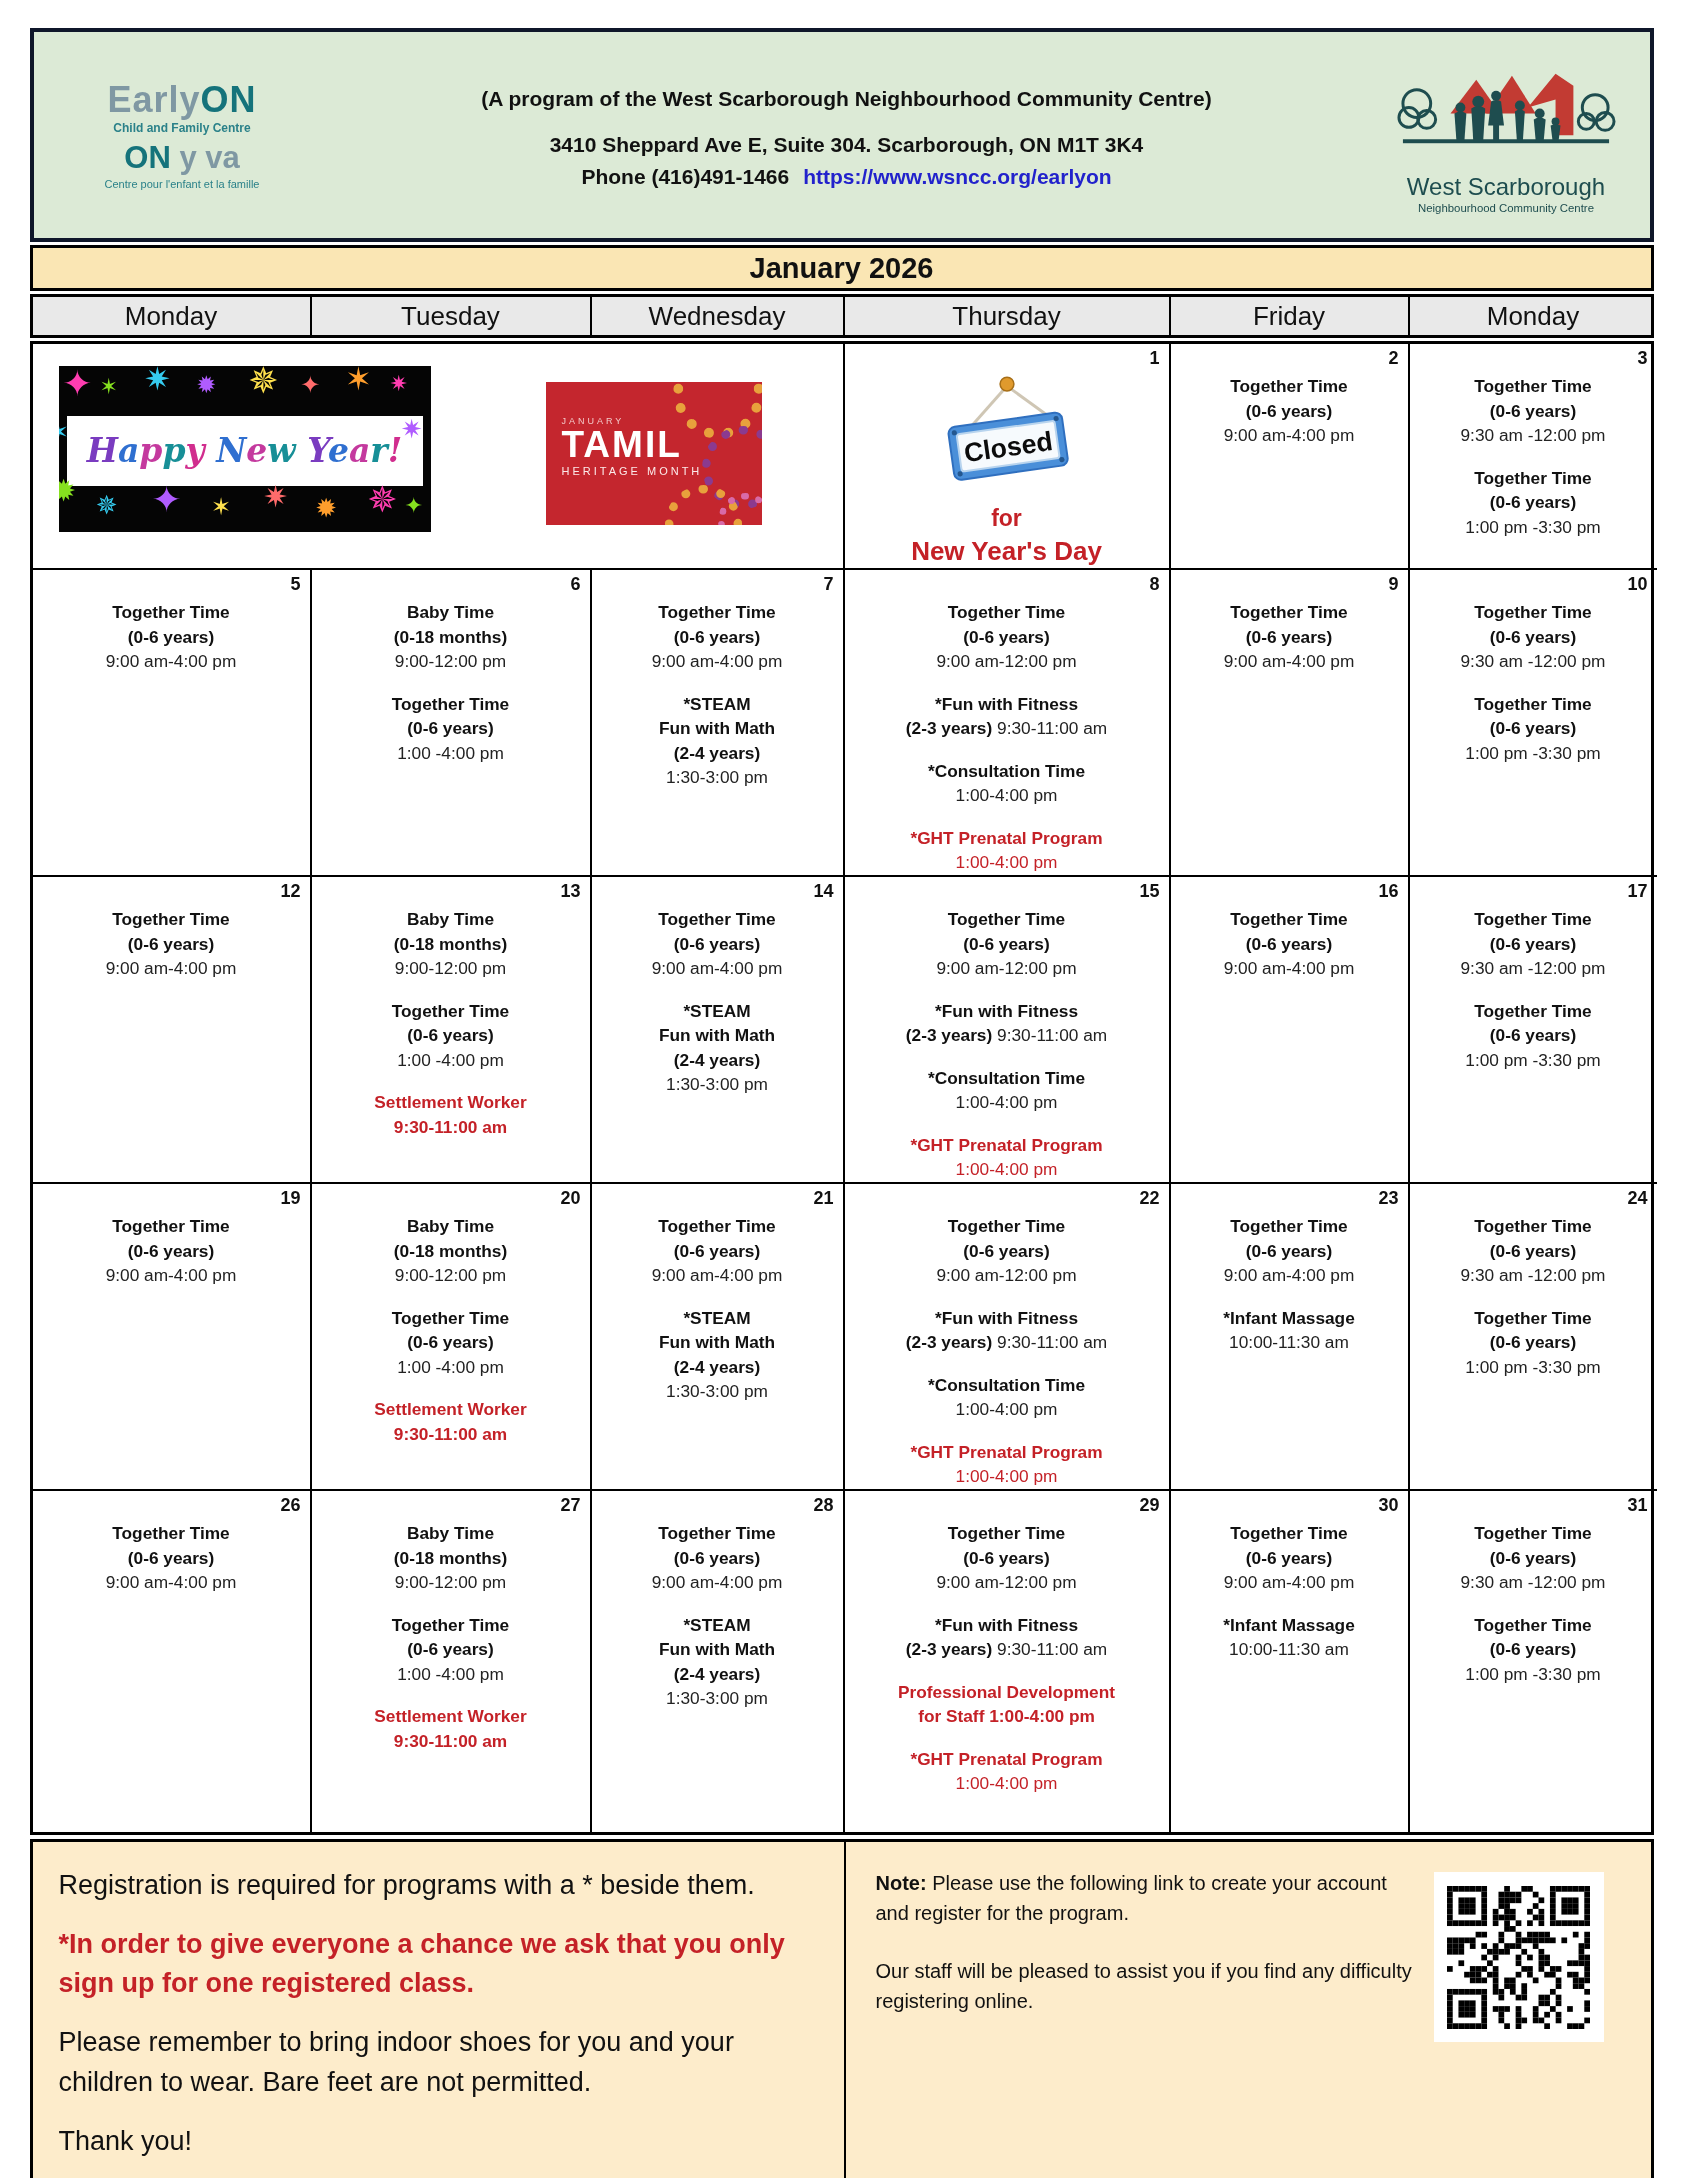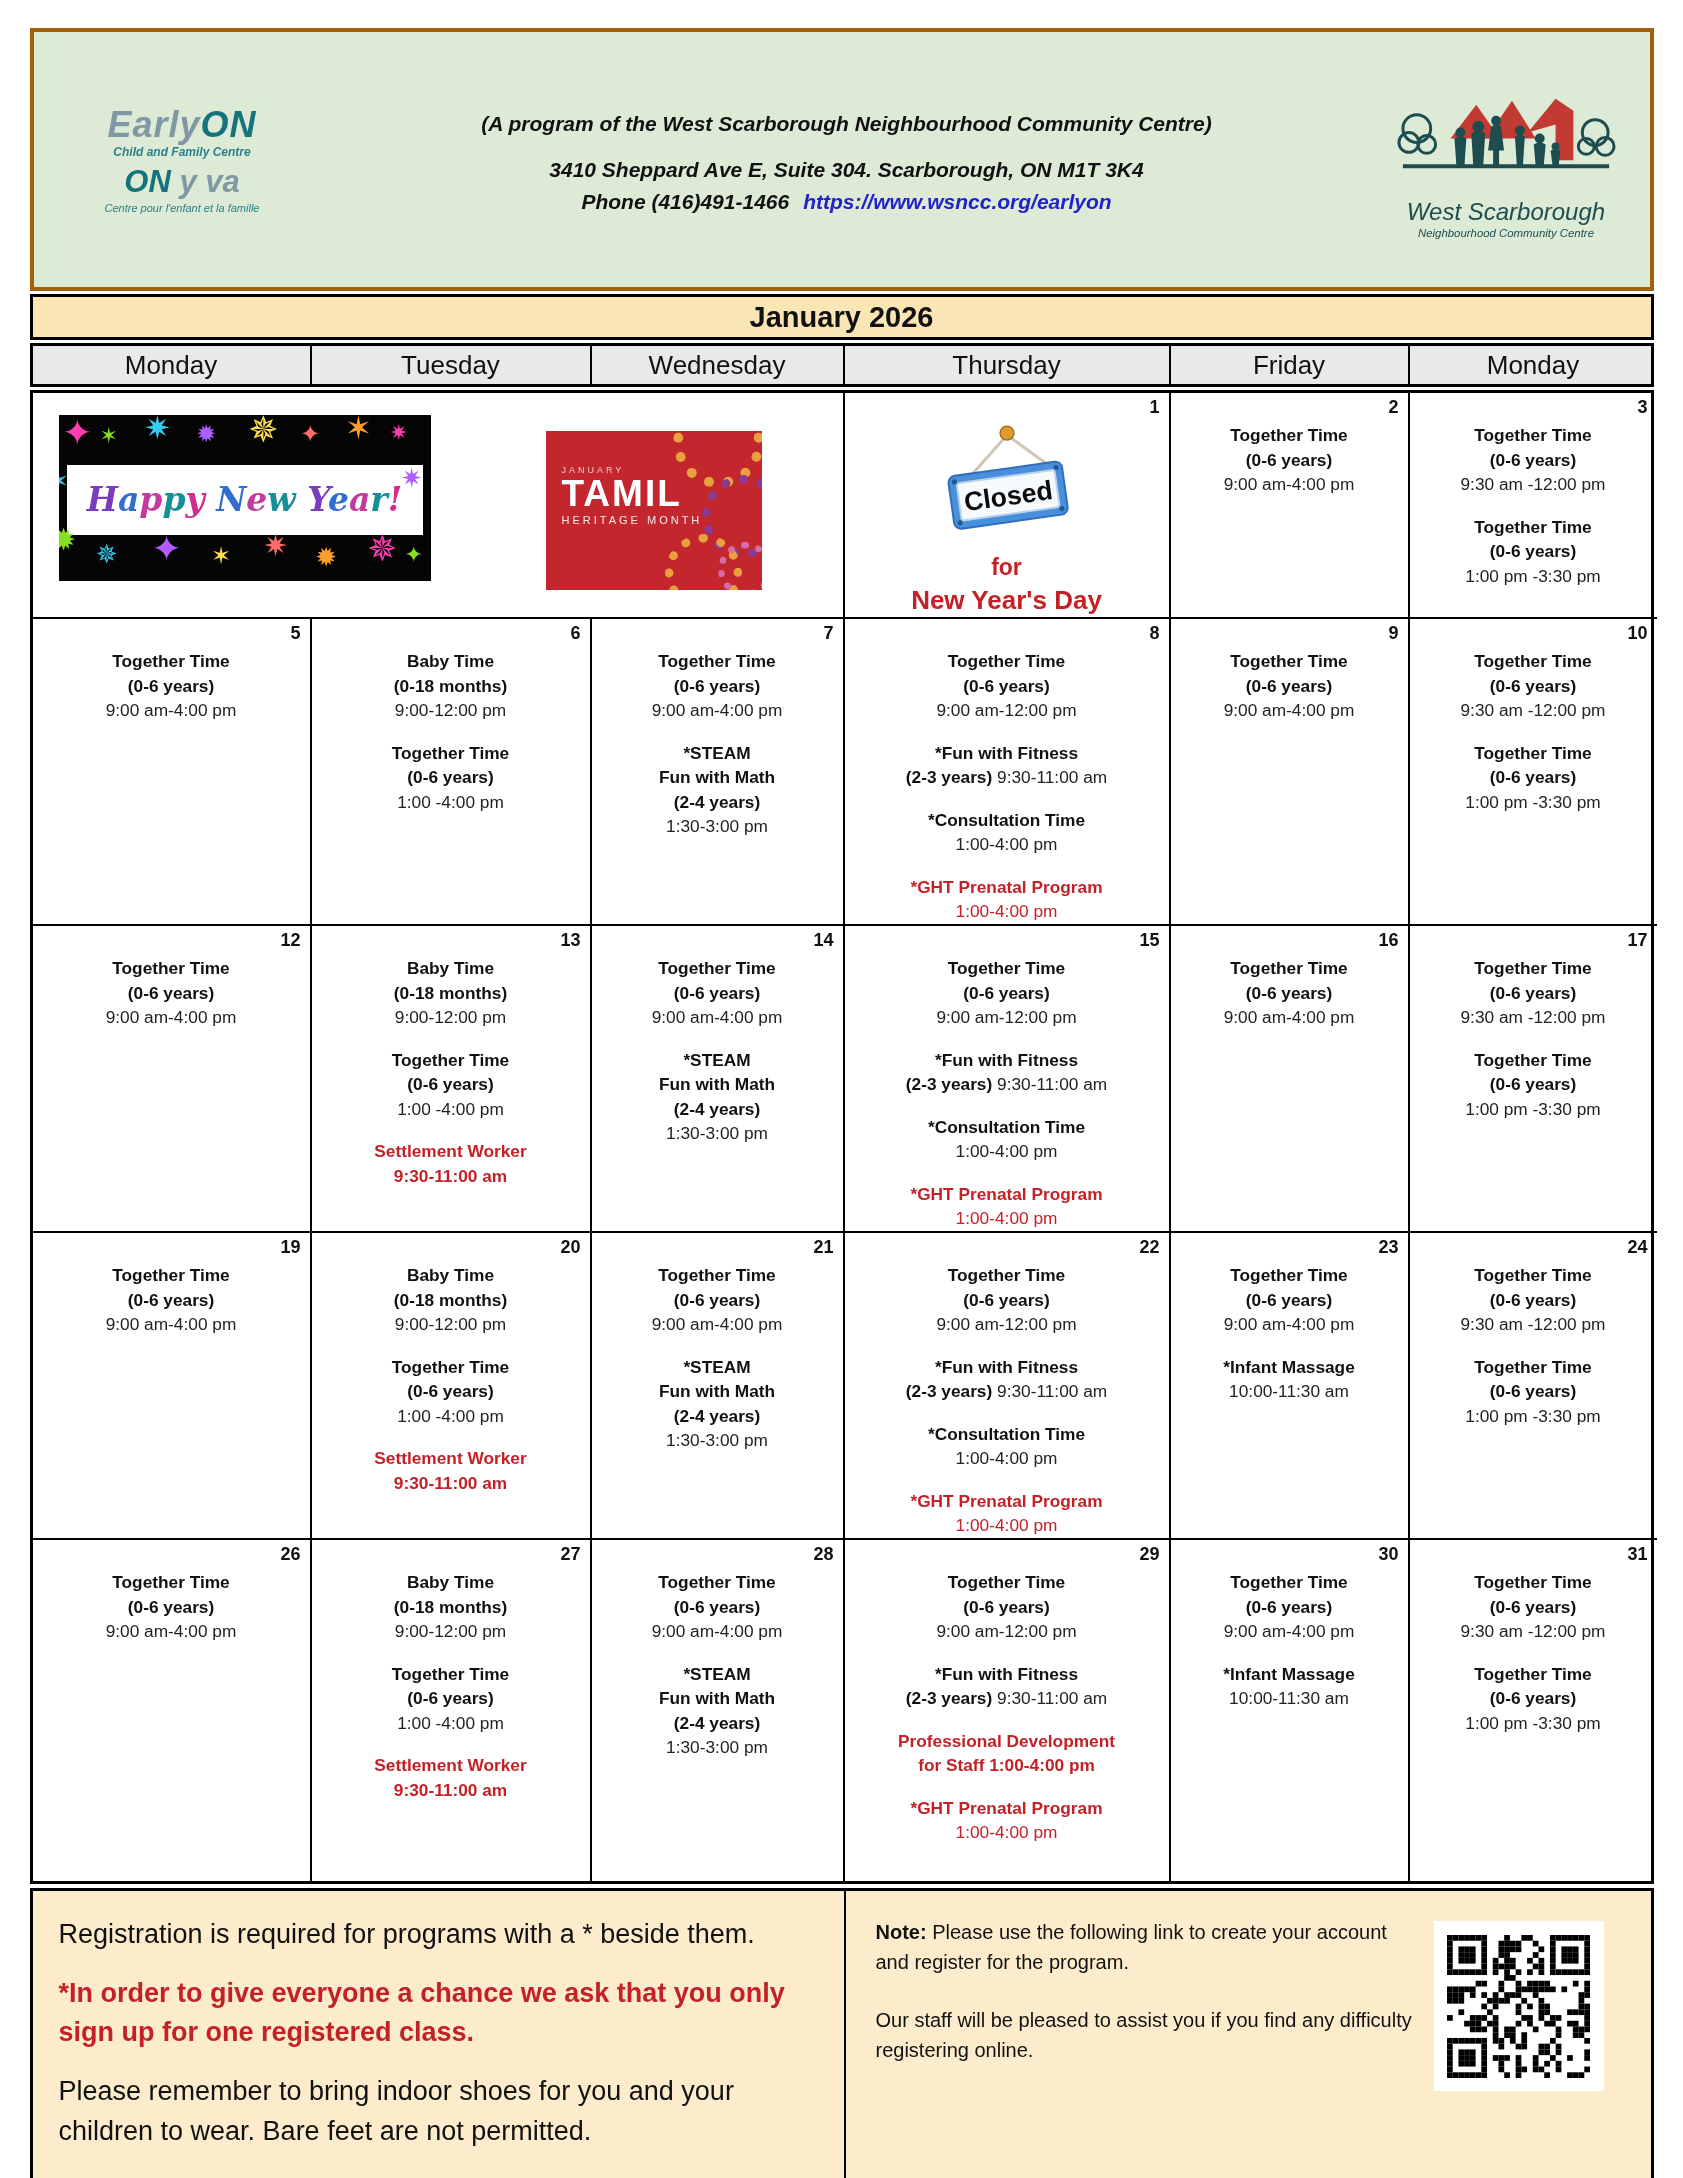--- a/index.html
+++ b/index.html
@@ -6,21 +6,21 @@
   html,body { margin:0; padding:0; }
   body {
     width:1683px; height:2178px; background:#ffffff;
     font-family:"Liberation Sans", sans-serif; color:#111;
   }
   .page { width:1624px; margin:28px auto 0; }
 
   
   .header {
     display:flex; align-items:center;
-    background:#dcead6; border:4px solid #a16207; height:263px;font-style:italic;
+    background:#dcead6; border:4px solid #0f172a; height:214px;
   }
   .logo-early { width:297px; text-align:center; line-height:1.1; }
   .le-line1 { font-size:36px; font-weight:bold; letter-spacing:1px; }
   .le-early { color:#7f98a3; }
   .le-on { color:#15737b; }
   .le-tag { font-size:12px; color:#2a8189; margin-top:2px; font-weight:bold; }
   .le-line2 { font-size:31px; font-weight:bold; margin-top:6px; }
   .le-gray { color:#7f98a3; }
   .le-tagfr { font-size:11px; color:#2a8189; margin-top:3px; }
 
@@ -82,21 +82,21 @@
     width:372px; height:166px; background:#050505; position:relative; overflow:hidden;
     flex:none;
   }
   .hny-star { position:absolute; line-height:1; }
   .hny-band {
     position:absolute; left:8px; right:8px; top:30%; height:42%;
     background:#ffffff; display:flex; align-items:center; justify-content:center;
   }
   .hny-text { font-family:"DejaVu Serif", serif; font-style:italic; font-weight:bold; font-size:33px; white-space:nowrap; }
   .tamil-art {
-    width:216px; height:159px; background:#c4262e; position:relative; overflow:hidden;
+    width:216px; height:143px; background:#c4262e; position:relative; overflow:hidden;
     margin-left:115px; margin-top:16px; flex:none; color:#fff;
   }
   .mandala { position:absolute; border-radius:50%; }
   .tamil-txt { position:absolute; left:16px; top:34px; text-align:left; }
   .tamil-top { font-size:9px; letter-spacing:3px; color:#f3c9c9; }
   .tamil-main { font-size:37px; font-weight:bold; letter-spacing:2px; line-height:1.05; }
   .tamil-sub { font-size:11px; letter-spacing:3px; color:#fceaea; }
 
   
   .closed-for { font-size:23px; font-weight:bold; color:#c42127; margin-top:6px; }

